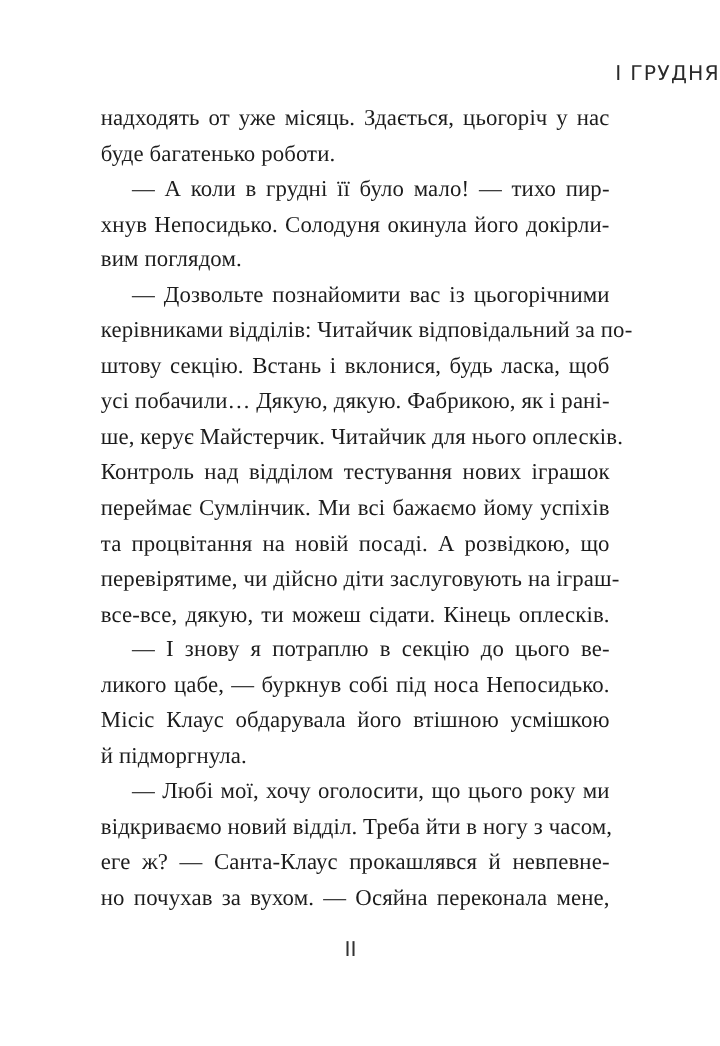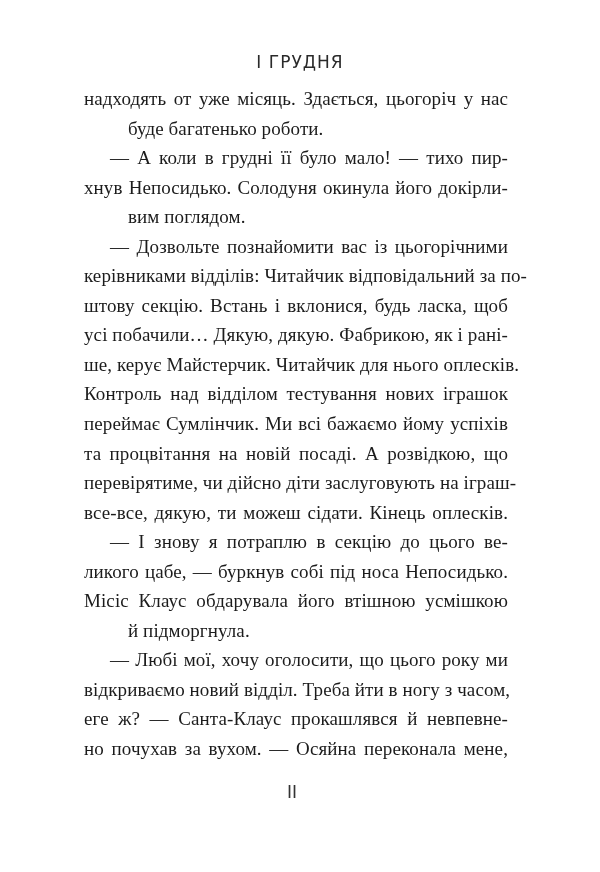--- a/index.html
+++ b/index.html
@@ -1,32 +1,32 @@
 <!DOCTYPE html>
 <html><head>
   <meta charset="utf-8">
   <style>
     html, body { margin: 0; padding: 0; }
     body {
       width: 600px; height: 872px; background: #ffffff; overflow: hidden;
       position: relative; font-family: "Liberation Serif", "DejaVu Serif", serif; color: #1c1c1c;
     }
     .header {
-      position: absolute; top: 52px; left: 0; width: 600px; text-align: center;
+      position: absolute; top: 52px; left: 0; width: 600px; text-align: right;
       font-family: "DejaVu Sans", sans-serif; font-size: 17px; letter-spacing: 1px;
       color: #2a2a2a; font-weight: normal;
     }
     .text-block {
       position: absolute; top: 84px; left: 84px; width: 424px;
     }
     .line {
       height: 29.55px; line-height: 29.55px; font-size: 19px; white-space: nowrap;
       text-align: justify; text-align-last: justify; letter-spacing: 0.1px;
     }
-    .line.last { text-align-last: left; margin-left: 44px; }
+    .line.last { text-align-last: left; }
     .line.indent { padding-left: 26px; }
     .footer {
       position: absolute; top: 782px; left: 0; width: 584px; text-align: center;
       font-family: "DejaVu Sans", sans-serif; font-size: 17px; color: #333;
     }
   </style>
 </head>
 <body>
 
 <div class="header">I ГРУДНЯ</div>

